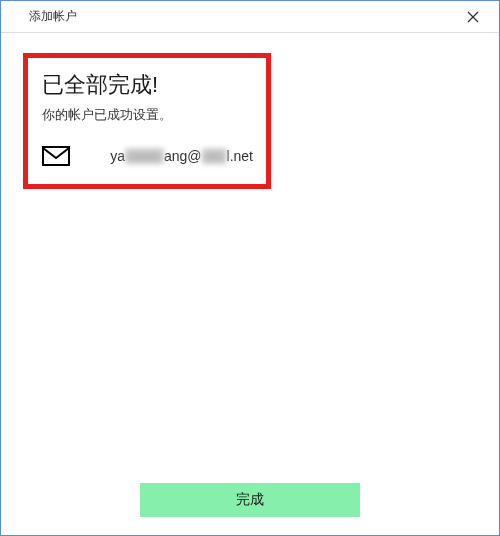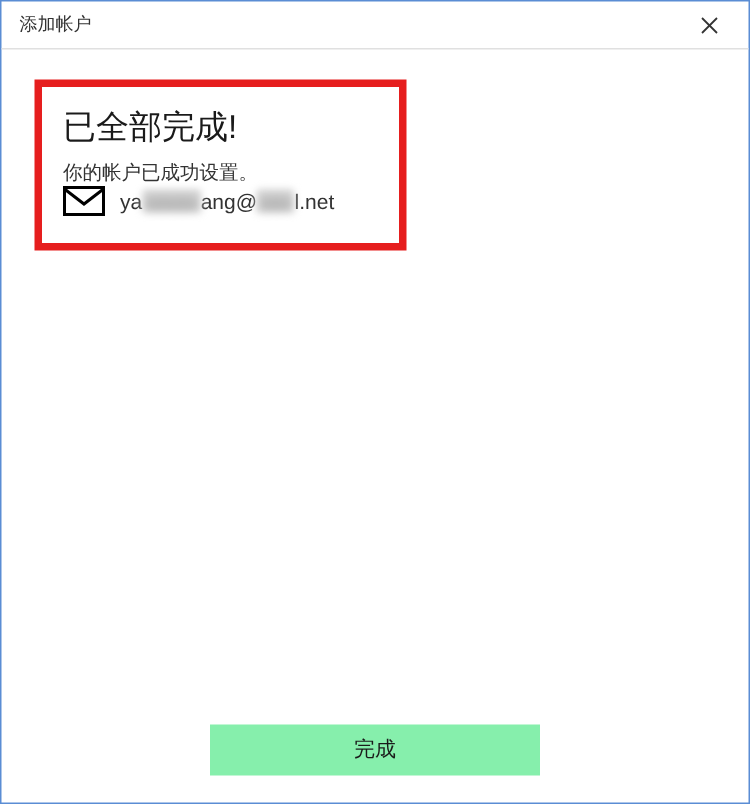--- a/index.html
+++ b/index.html
@@ -21,21 +21,21 @@
       border: 1px solid #5a8dd4;
       position: relative;
       display: flex;
       flex-direction: column;
     }
     .titlebar {
       height: 32px;
       display: flex;
       align-items: center;
       justify-content: space-between;
-      padding: 0 12px 0 12px;
+      padding: 0 12px 0 28px;
       border-bottom: 1px solid #e0e0e0;
     }
     .titlebar-title {
       font-size: 12px;
       color: #333;
     }
     .close-btn {
       width: 28px;
       height: 28px;
       display: flex;
@@ -60,25 +60,27 @@
     }
     .heading {
       font-size: 22px;
       font-weight: 400;
       color: #1a1a1a;
       margin-bottom: 6px;
     }
     .subtext {
       font-size: 13px;
       color: #333;
+      margin-bottom: 22px;
     }
     .email-row {
       display: flex;
       align-items: center;
       gap: 10px;
+      justify-content: space-between;
     }
     .mail-icon {
       width: 28px;
       height: 20px;
       flex-shrink: 0;
     }
     .email-text {
       font-size: 14px;
       color: #333;
       position: relative;

